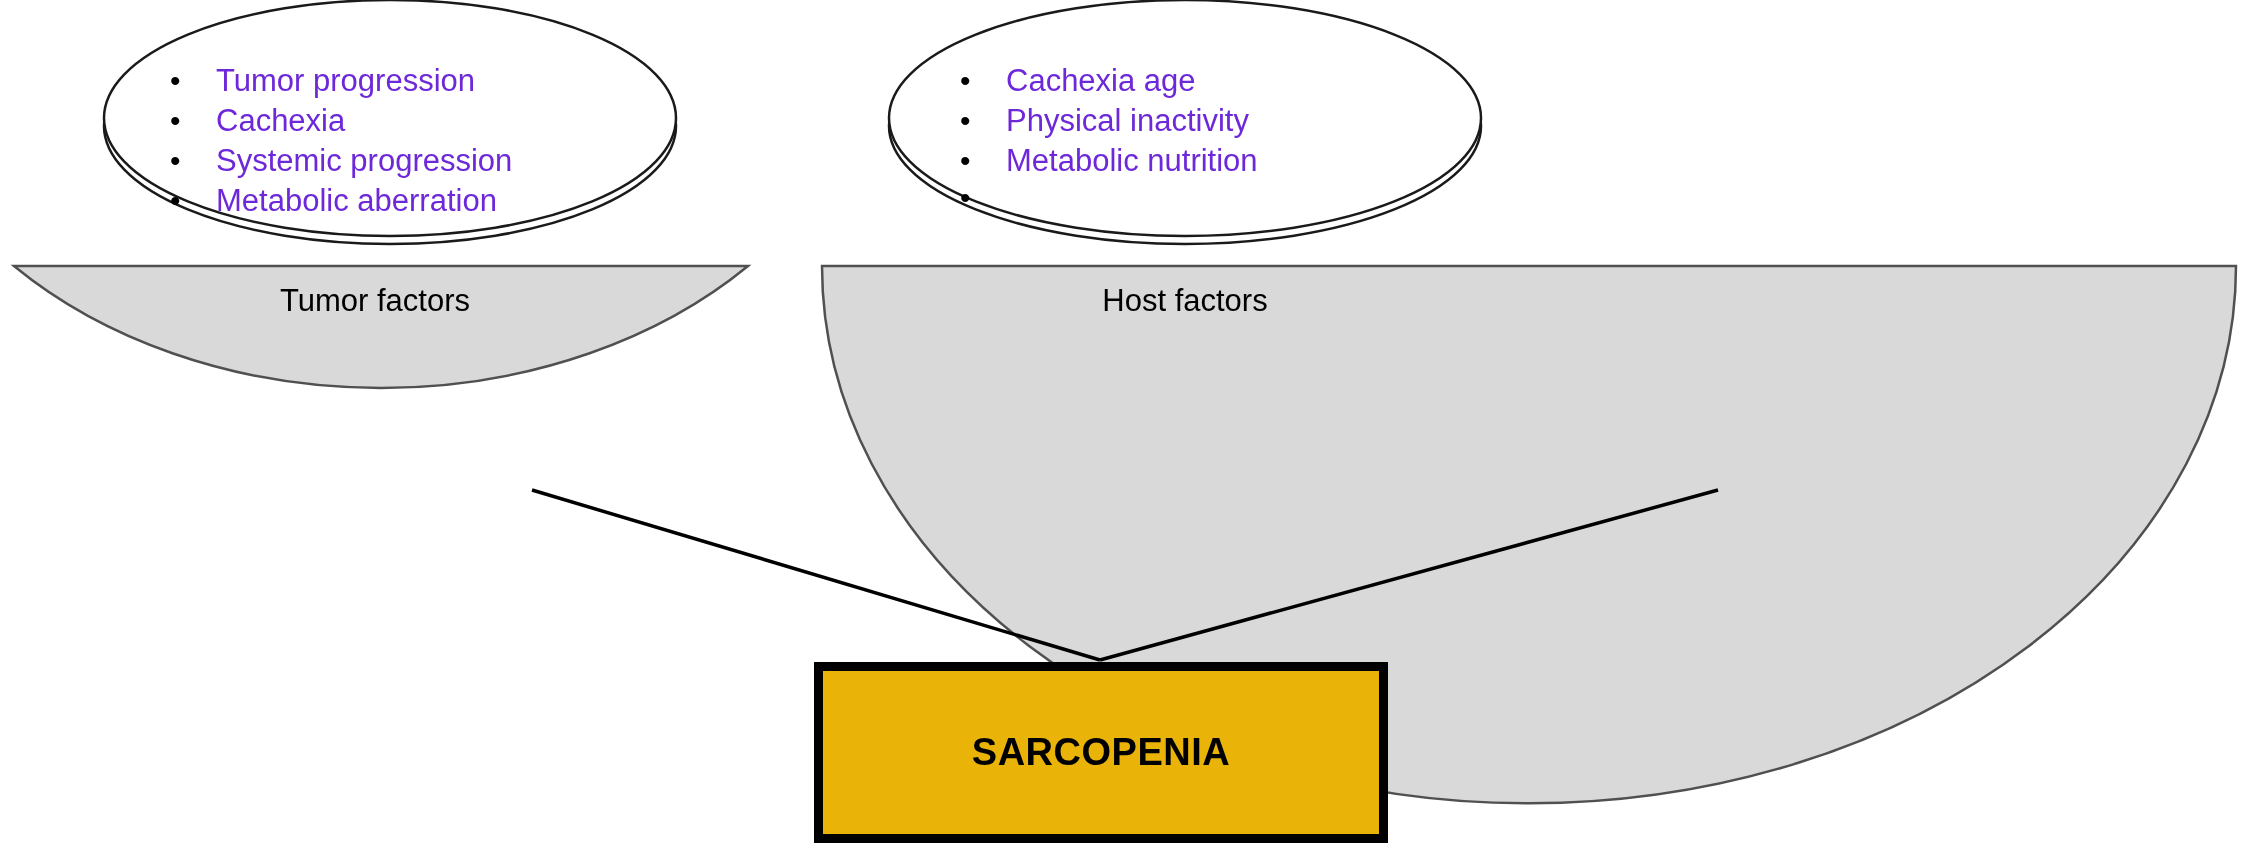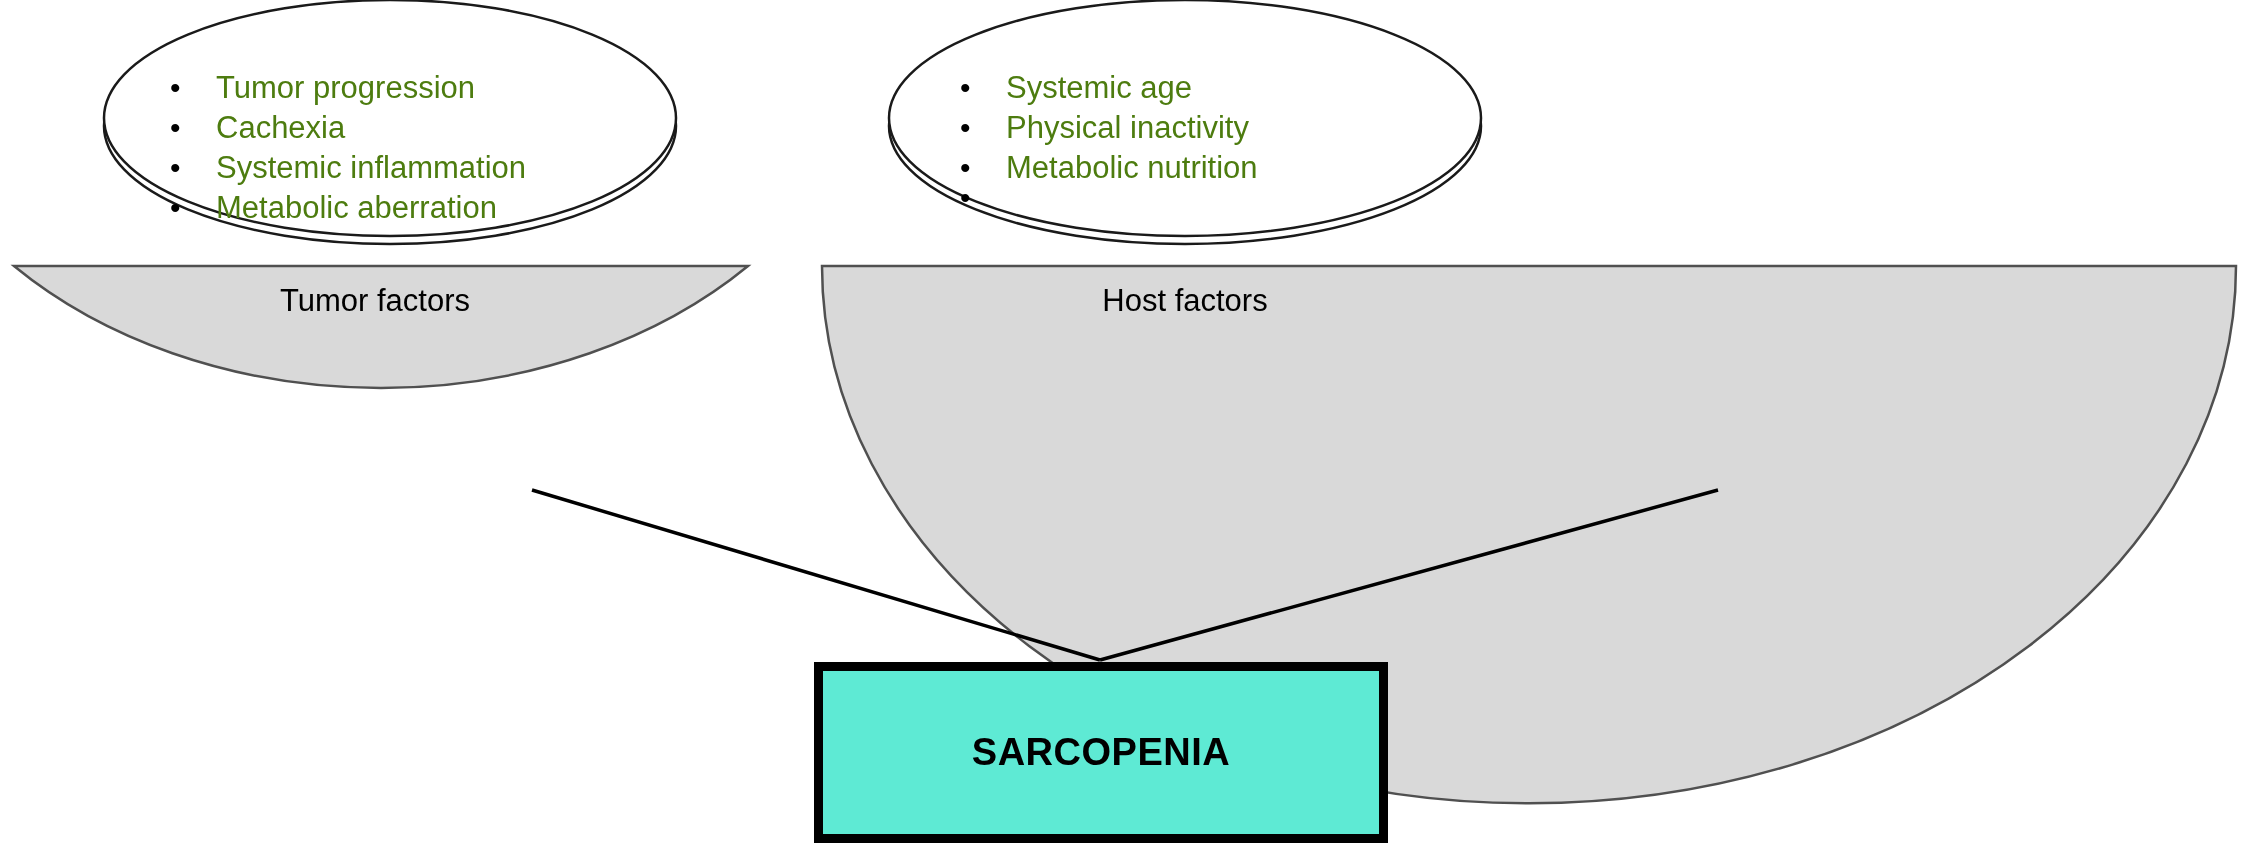--- a/index.html
+++ b/index.html
@@ -40,22 +40,21 @@
   }
   .bullet-dot {
     width: 46px;
     flex: 0 0 46px;
     font-size: 30px;
     line-height: 1;
     text-align: left;
     color: #000000;
   }
   .bullet-text {
-    color: #4d7c0f;
-    margin-top: 7px;
+    color: #6d28d9;
   }
   .banner-label {
     position: absolute;
     font-size: 31px;
     color: #000000;
     white-space: nowrap;
     text-align: center;
   }
   .outcome-label {
     position: absolute;
@@ -69,21 +68,21 @@
     left: 0;
   }
   #outcome-box {
     position: absolute;
     left: 814px;
     top: 662px;
     width: 574px;
     height: 181px;
     box-sizing: border-box;
     border: 9px solid #000000;
-    background: #5eead4;
+    background: #eab308;
     display: flex;
     align-items: center;
     justify-content: center;
   }
   #left-list { left: 170px; top: 63px; }
   #right-list { left: 960px; top: 63px; }
   #left-banner-label { left: 170px; top: 283px; width: 410px; }
   #right-banner-label { left: 980px; top: 283px; width: 410px; }
 </style>
 </head>
@@ -118,32 +117,32 @@
     <li class="bullet-row">
       <span class="bullet-dot">•</span>
       <span class="bullet-text">Tumor progression</span>
     </li>
     <li class="bullet-row">
       <span class="bullet-dot">•</span>
       <span class="bullet-text">Cachexia</span>
     </li>
     <li class="bullet-row">
       <span class="bullet-dot">•</span>
-      <span class="bullet-text">Systemic inflammation</span>
+      <span class="bullet-text">Systemic progression</span>
     </li>
     <li class="bullet-row">
       <span class="bullet-dot">•</span>
       <span class="bullet-text">Metabolic aberration</span>
     </li>
   </ul>
 
   <ul class="bullet-list" id="right-list">
     <li class="bullet-row">
       <span class="bullet-dot">•</span>
-      <span class="bullet-text">Systemic age</span>
+      <span class="bullet-text">Cachexia age</span>
     </li>
     <li class="bullet-row">
       <span class="bullet-dot">•</span>
       <span class="bullet-text">Physical inactivity</span>
     </li>
     <li class="bullet-row">
       <span class="bullet-dot">•</span>
       <span class="bullet-text">Metabolic nutrition</span>
     </li>
     <li class="bullet-row">

